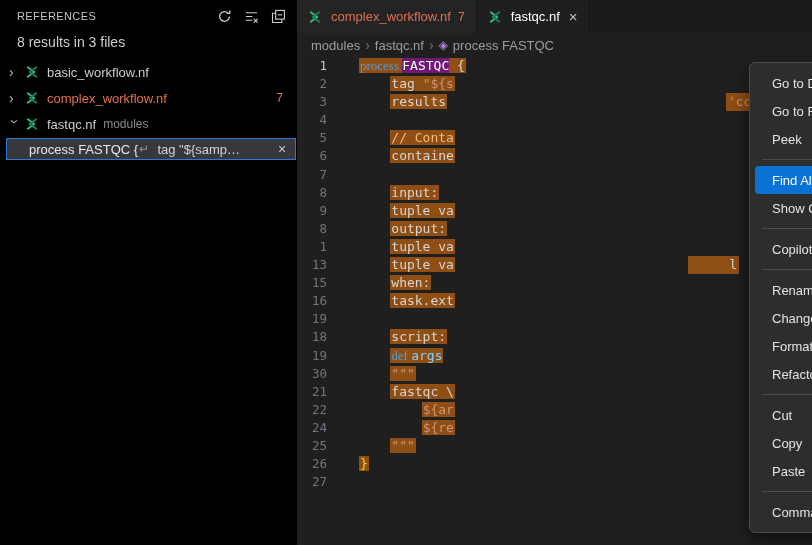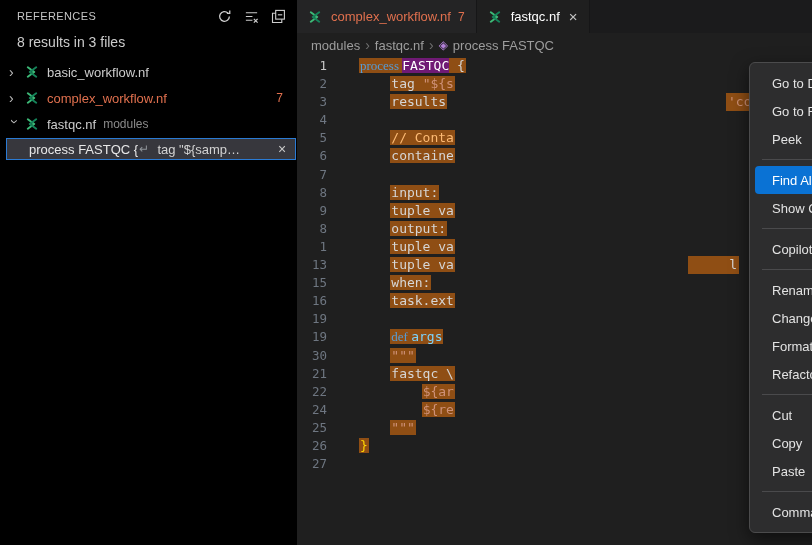--- a/index.html
+++ b/index.html
@@ -188,20 +188,21 @@
           <div class="line"><span class="num">6</span><span class="content"><span>    </span><span class="hl"><span class="c-fg">containe</span></span></span></div>
           <div class="line"><span class="num">7</span><span class="content"></span></div>
           <div class="line"><span class="num">8</span><span class="content"><span>    </span><span class="hl"><span class="c-fg">input:</span></span></span></div>
           <div class="line"><span class="num">9</span><span class="content"><span>    </span><span class="hl"><span class="c-fg">tuple va</span></span></span></div>
           <div class="line"><span class="num">8</span><span class="content"><span>    </span><span class="hl"><span class="c-fg">output:</span></span></span></div>
           <div class="line"><span class="num">1</span><span class="content"><span>    </span><span class="hl"><span class="c-fg">tuple va</span></span></span></div>
           <div class="line"><span class="num">13</span><span class="content"><span>    </span><span class="hl"><span class="c-fg">tuple va</span></span></span></div>
           <div class="line"><span class="num">15</span><span class="content"><span>    </span><span class="hl"><span class="c-fg">when:</span></span></span></div>
           <div class="line"><span class="num">16</span><span class="content"><span>    </span><span class="hl"><span class="c-fg">task.ext</span></span></span></div>
           <div class="line"><span class="num">19</span><span class="content"></span></div>
+          <div class="line"><span class="num">18</span><span class="content"><span>    </span><span class="hl"><span class="c-fg">script:</span></span></span></div>
           <div class="line"><span class="num">19</span><span class="content"><span>    </span><span class="hl"><span class="c-kw">def </span><span class="c-var">args</span></span></span></div>
           <div class="line"><span class="num">30</span><span class="content"><span>    </span><span class="hl"><span class="c-str">"""</span></span></span></div>
           <div class="line"><span class="num">21</span><span class="content"><span>    </span><span class="hl"><span class="c-fg">fastqc \</span></span></span></div>
           <div class="line"><span class="num">22</span><span class="content"><span>        </span><span class="hl"><span class="c-str">${ar</span></span></span></div>
           <div class="line"><span class="num">24</span><span class="content"><span>        </span><span class="hl"><span class="c-str">${re</span></span></span></div>
           <div class="line"><span class="num">25</span><span class="content"><span>    </span><span class="hl"><span class="c-str">"""</span></span></span></div>
           <div class="line"><span class="num">26</span><span class="content"><span class="hl"><span class="c-brc">}</span></span></span></div>
           <div class="line"><span class="num">27</span><span class="content"></span></div>
           <span class="frag c-str" style="top: 36.2px; right: 35px;">'copy'</span>
           <span class="frag c-fg" style="top: 199.1px; right: 73px;">     l</span>

